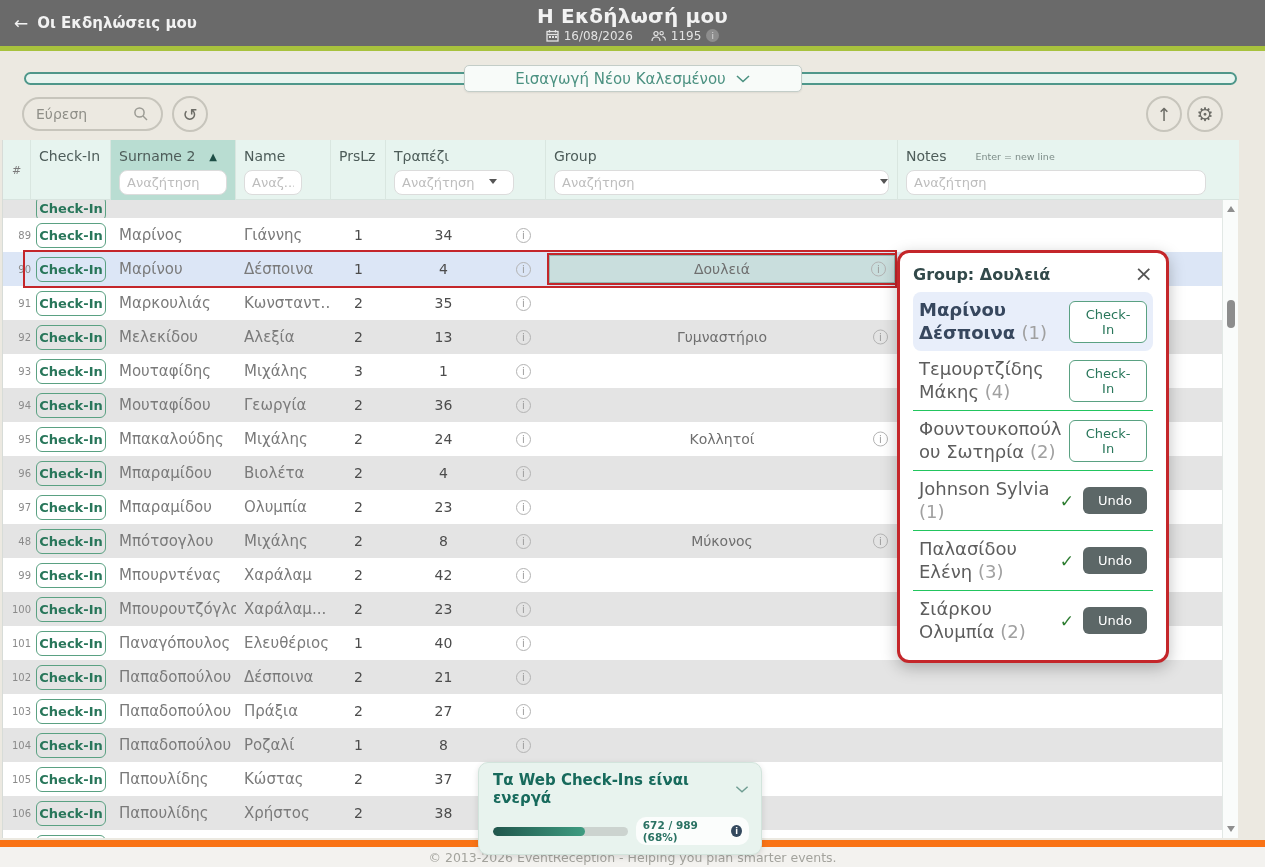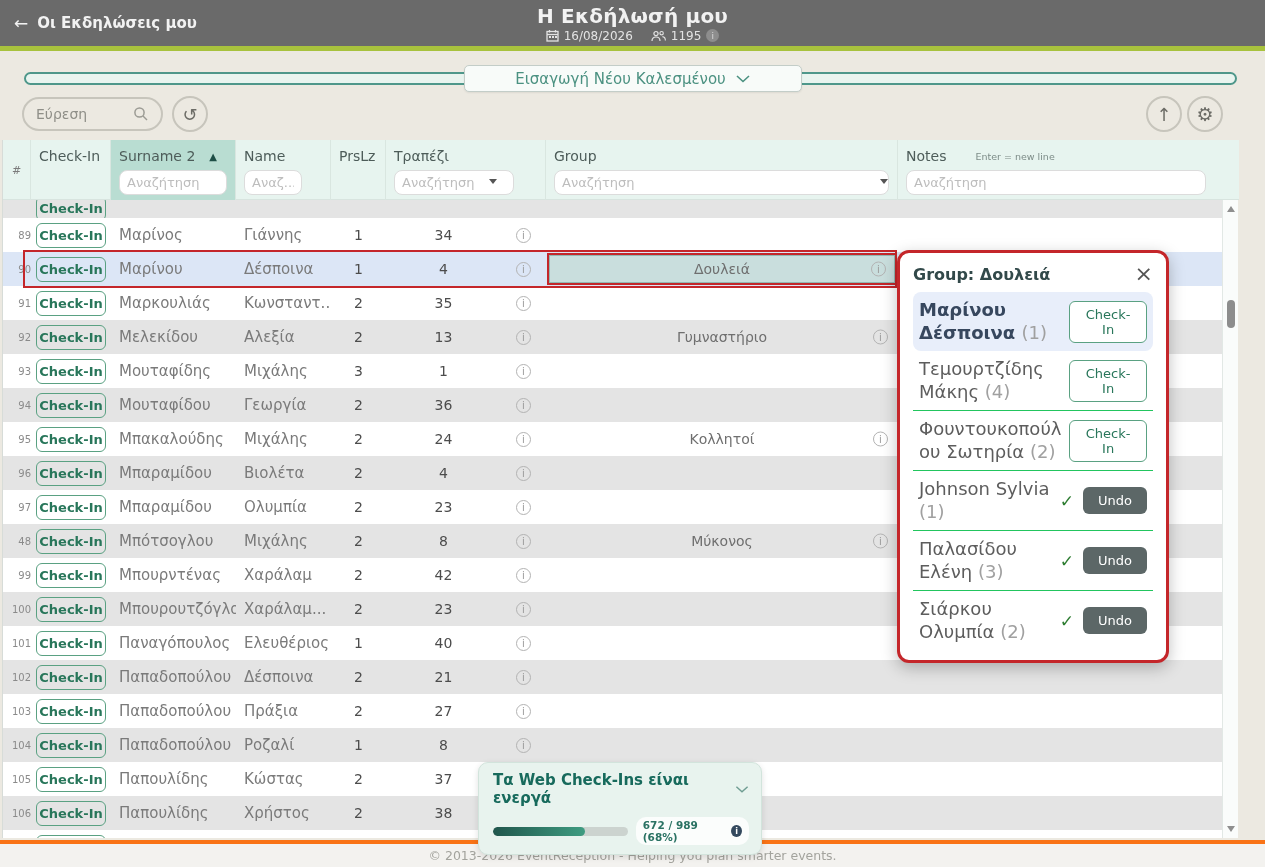--- a/index.html
+++ b/index.html
@@ -135,21 +135,21 @@
   .ww-title { font-size:15px; font-weight:bold; color:#176a5c; }
   .ww-row2 { display:flex; align-items:center; gap:8px; margin-top:10px; }
   .ww-track { width:150px; height:9px; border-radius:5px; background:#ccd3cf; overflow:hidden; }
   .ww-fill { height:100%; border-radius:5px; background:linear-gradient(90deg,#20564c,#3f9c81); }
   .ww-pill { background:#fbfdfc; border-radius:10px; padding:2px 7px; display:flex;
     align-items:center; gap:5px; font-size:10.5px; font-weight:bold; color:#2a7263; }
   .ww-pill .mini-info { background:#34495e; color:#fff; width:12px; height:12px; font-size:8px; }
 
   
   .footer { position:absolute; left:0; bottom:0; width:1265px; height:27px; background:#f3f2ef;
-    border-top:4px solid #f97316; display:flex; align-items:center; justify-content:center;
+    border-top:7px solid #f97316; display:flex; align-items:center; justify-content:center;
     font-size:12.5px; color:#a3a39d; }
 
   svg { display:block; }
 </style>
 </head>
 <body>
 
 <div class="topbar">
   <div class="tb-left">
     <span class="arrow">←</span>

